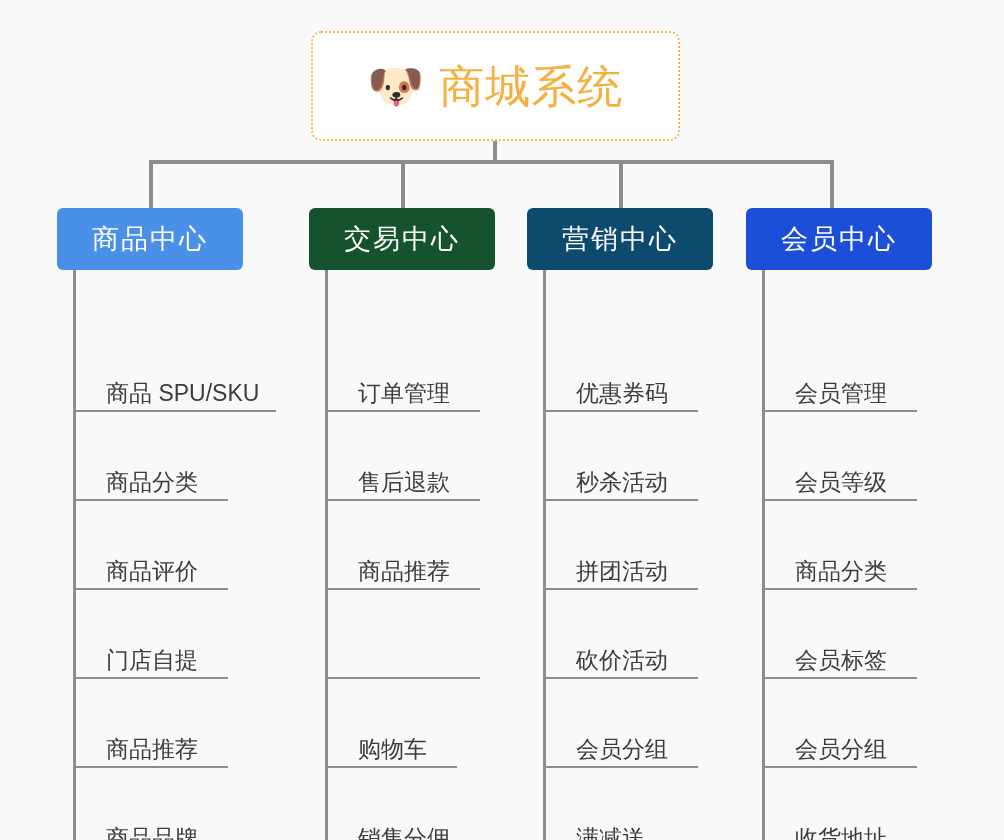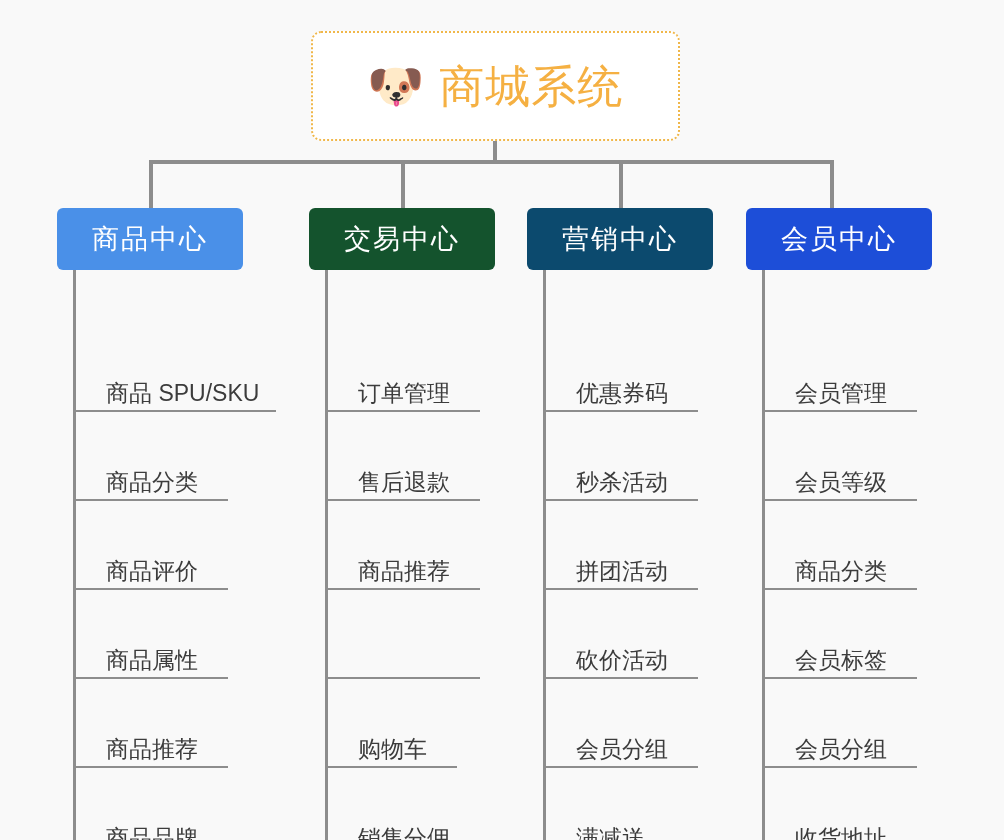--- a/index.html
+++ b/index.html
@@ -128,21 +128,21 @@
       </div>
       <div class="leaf">
         <span class="leaf-label">商品分类</span>
         <span class="leaf-rule" style="width: 152px; background: rgb(141, 141, 141);"></span>
       </div>
       <div class="leaf">
         <span class="leaf-label">商品评价</span>
         <span class="leaf-rule" style="width: 152px; background: rgb(141, 141, 141);"></span>
       </div>
       <div class="leaf">
-        <span class="leaf-label">商品属性</span>
+        <span class="leaf-label">门店自提</span>
         <span class="leaf-rule" style="width: 152px; background: rgb(141, 141, 141);"></span>
       </div>
       <div class="leaf">
         <span class="leaf-label">商品推荐</span>
         <span class="leaf-rule" style="width: 152px; background: rgb(141, 141, 141);"></span>
       </div>
       <div class="leaf">
         <span class="leaf-label">商品品牌</span>
 
       </div>

